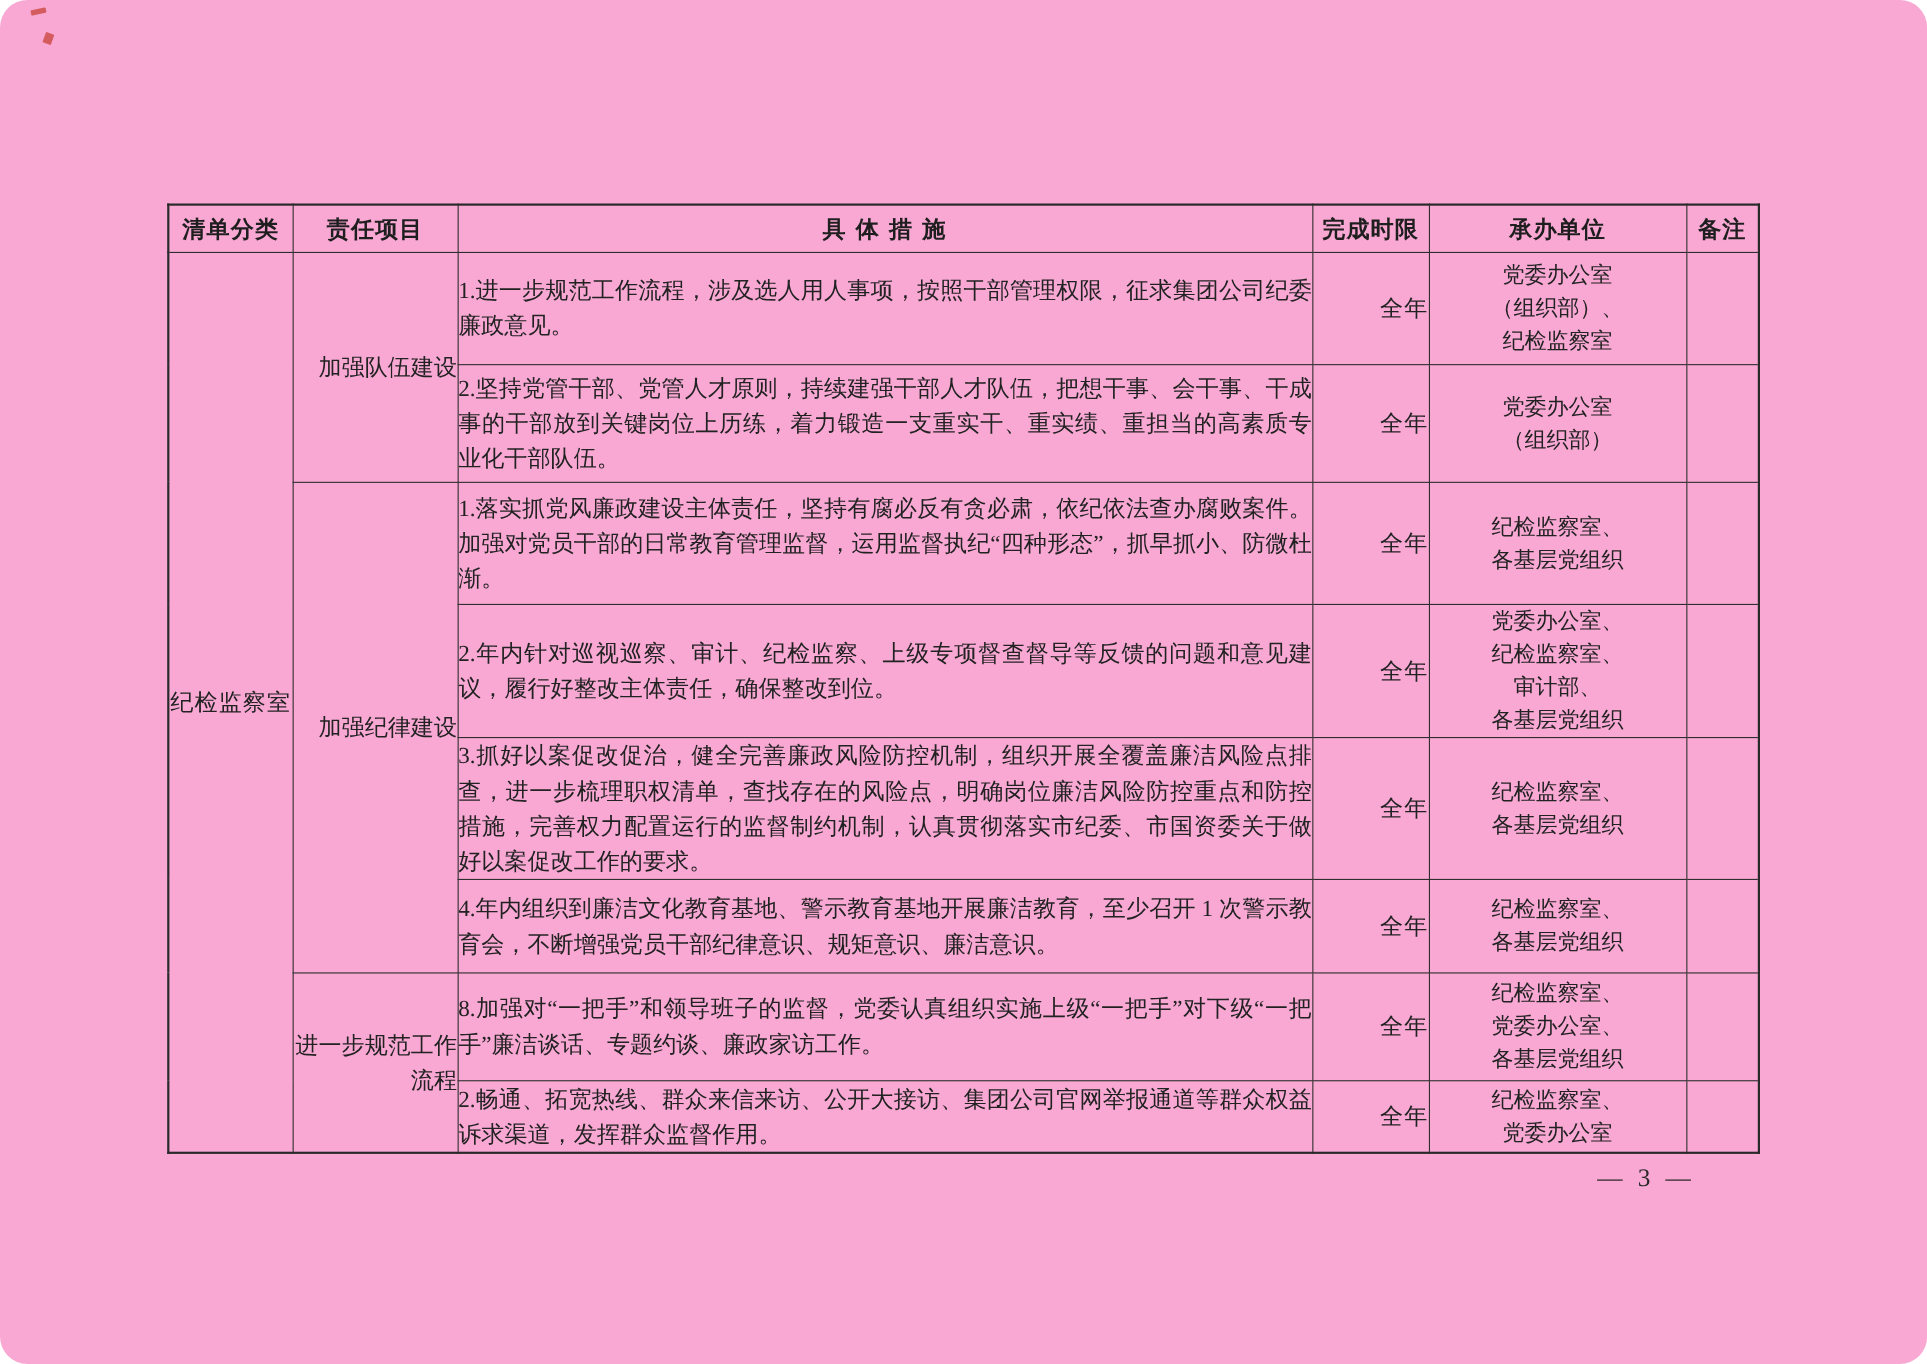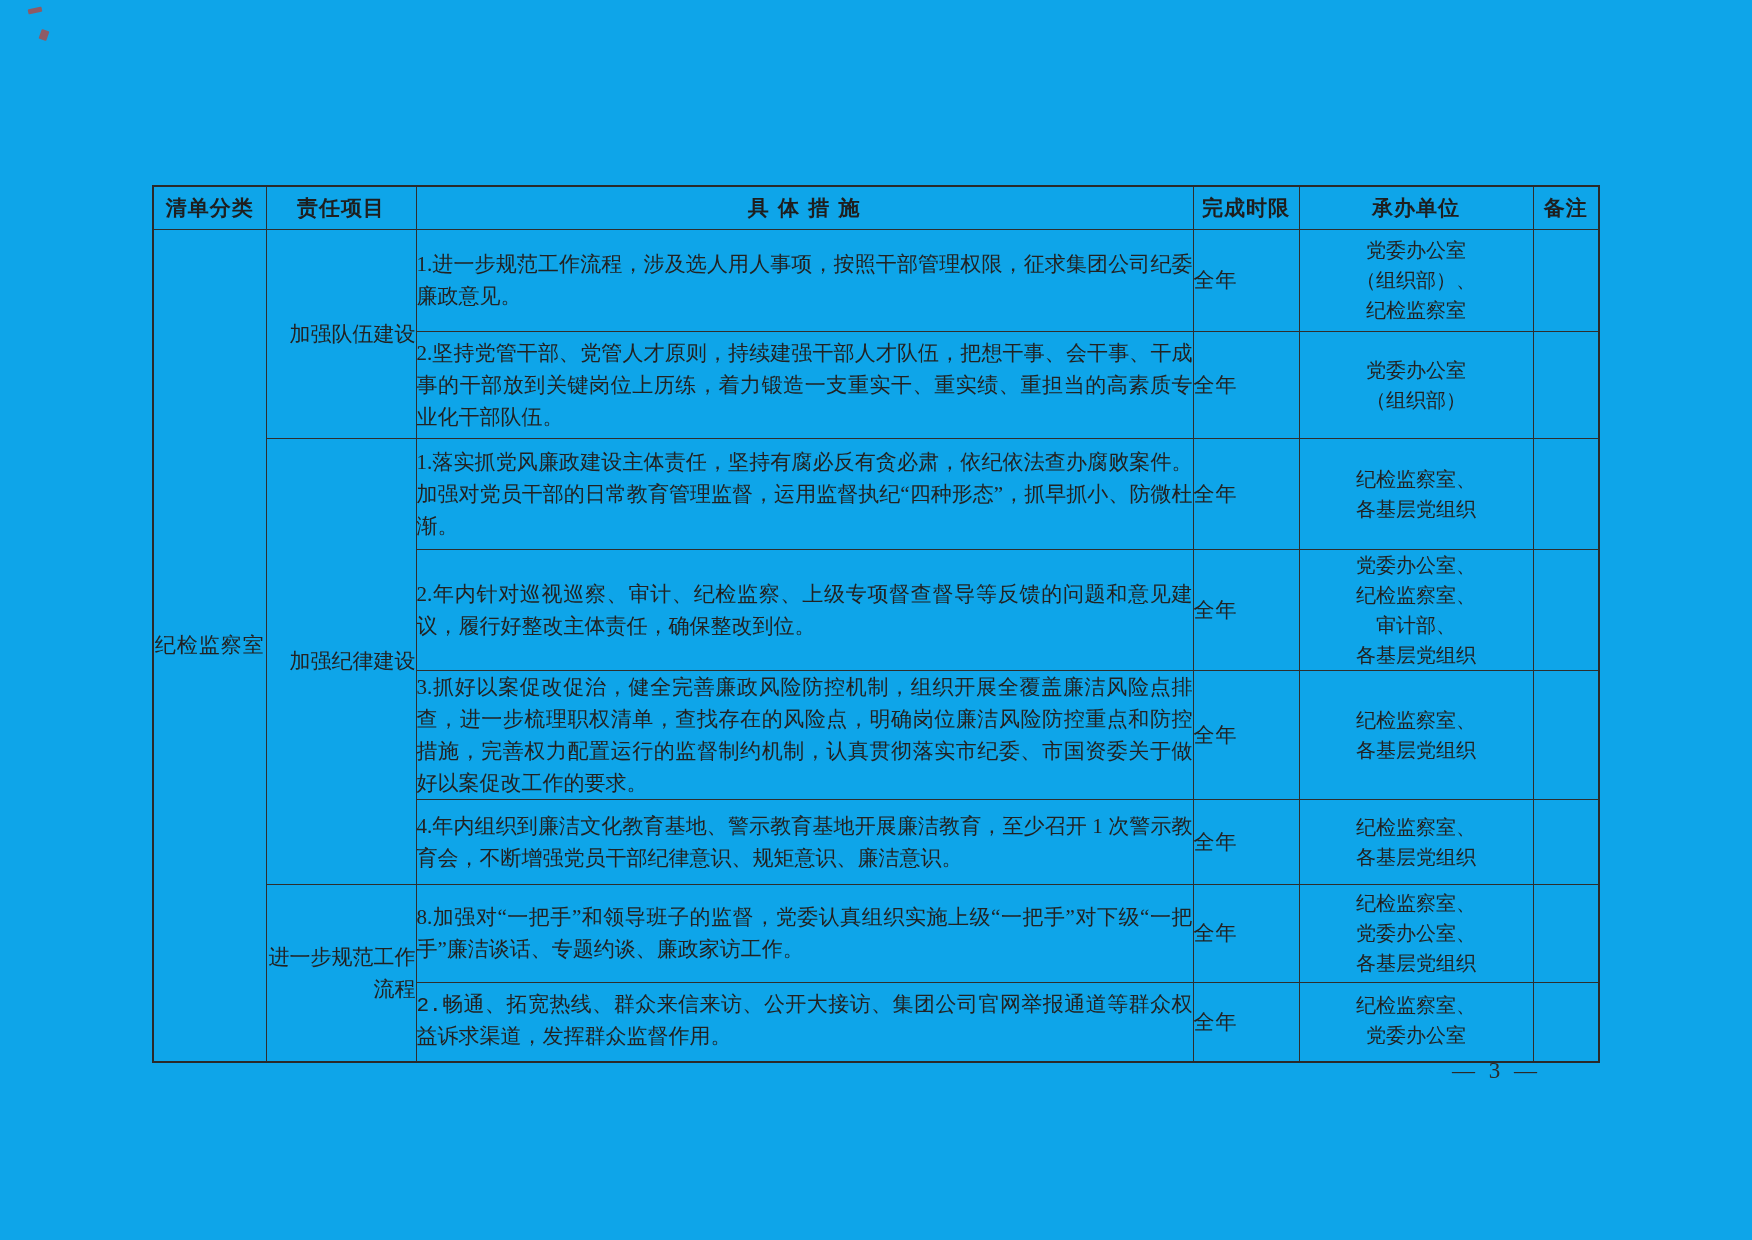--- a/index.html
+++ b/index.html
@@ -4,21 +4,21 @@
 <style>
   html,body{margin:0;padding:0;}
   body{
     width:1752px;height:1240px;
     background:#ffffff;
     font-family:"Liberation Serif","DejaVu Serif",serif;
     color:#262626;
     position:relative;
     overflow:hidden;
   }
-  .sheet{position:absolute;inset:0;background:#0ea5e9;}
+  .sheet{position:absolute;inset:0;background:#f9a8d4;border-radius:25px;}
 
   
   .artifact{position:absolute;background:#c43c2e;opacity:.7;border-radius:1px;}
   .artifact.a1{left:28px;top:8px;width:14px;height:5px;transform:rotate(-12deg);}
   .artifact.a2{left:40px;top:30px;width:8px;height:10px;transform:rotate(20deg);}
 
   table.doc{
     position:absolute;
     left:152px;top:185px;
     width:1446px;height:850px;
@@ -50,41 +50,41 @@
     padding:0 14px;line-height:32px;margin-left:42px;
   }
   td.measure{
     font-size:21px;
     line-height:32px;
     text-align:justify;
     padding:0 14px 0 11px;
     color:#222;
   }
   td.deadline{
-    font-size:21px;text-align:left;color:#222;letter-spacing:1px;
+    font-size:21px;text-align:right;color:#222;letter-spacing:1px;
   }
   td.unit{
     font-size:20px;
     line-height:30px;
     text-align:center;
     white-space:pre-line;
     color:#222;
     padding:0 6px;
   }
   td.remark{background:transparent;}
 
   tr.hrow{height:43px;}
   tr.r1{height:102px;}
   tr.r2{height:107px;}
   tr.r3{height:111px;}
   tr.r4{height:110px;}
   tr.r5{height:128px;}
   tr.r6{height:85px;}
   tr.r7{height:98px;}
-  tr.r8{height:80px;font-family:Liberation Mono, monospace;}
+  tr.r8{height:66px;}
 
   .page-number{
     position:absolute;
     left:1452px;top:1058px;
     font-size:23px;
     letter-spacing:4px;
     color:#2a2a2a;
     font-family:"Liberation Serif","DejaVu Serif",serif;
   }
 </style>

